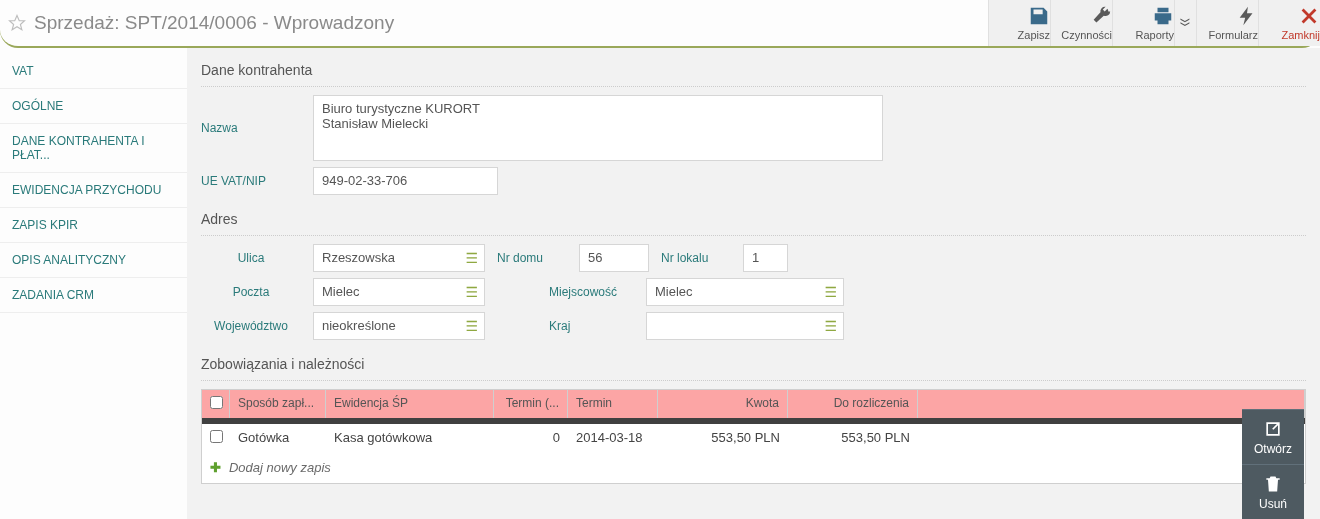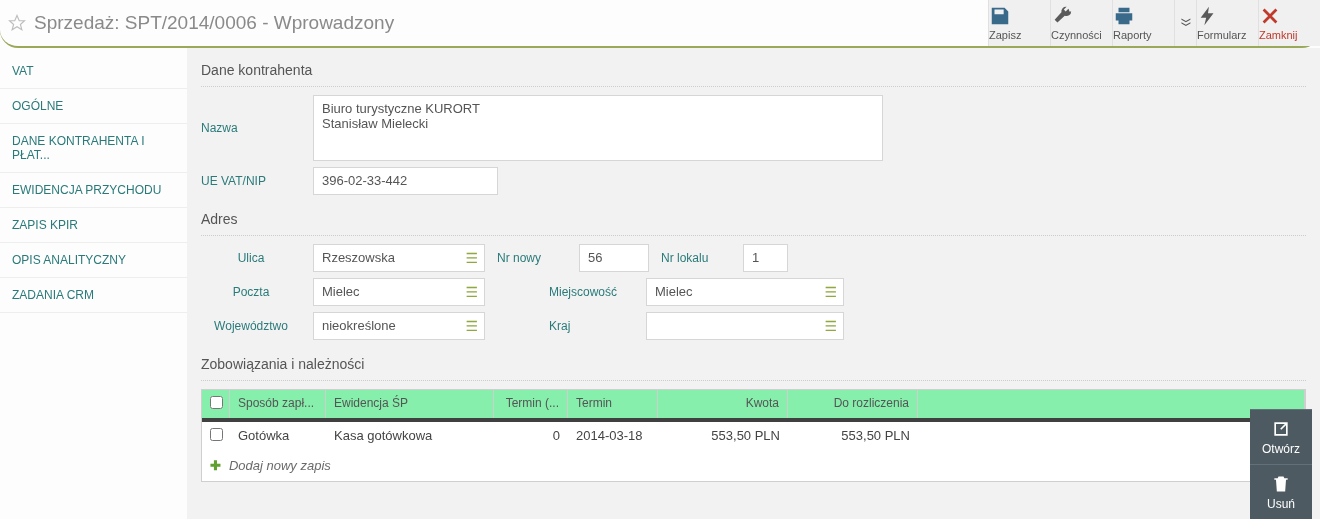--- a/index.html
+++ b/index.html
@@ -30,21 +30,21 @@
     font-weight: 400;
   }
   .star { width: 18px; height: 18px; fill: none; stroke: #bdbdbd; stroke-width: 1.5; }
   .toolbar { display: flex; gap: 0; }
   .toolbtn {
     width: 62px;
     background: #f0f0f0;
     border-left: 1px solid #e0e0e0;
     display: flex;
     flex-direction: column;
-    align-items: flex-start;
+    align-items: flex-end;
     justify-content: center;
     font-size: 11px;
     color: #555;
     cursor: pointer;
   }
   .toolbtn.narrow { width: 22px; }
   .toolbtn svg { width: 22px; height: 22px; }
   .toolbtn .lbl { margin-top: 2px; }
   .toolbtn.close svg { fill: #c1392b; }
   .toolbtn.close .lbl { color: #c1392b; }
@@ -97,22 +97,22 @@
     color: #8fa841; font-size: 14px; cursor: pointer; user-select: none;
   }
 
   .grid {
     border: 1px solid #cfcfcf;
     background: #fff;
     margin-top: 6px;
   }
   .grid-head {
     display: flex;
-    background: #86efac;
-    border-bottom: 4px solid #404040;
+    background: #fca5a5;
+    border-bottom: 6px solid #404040;
     font-size: 12px;
     color: #555;
   }
   .grid-head .cell { border-right: 1px solid #cfcfcf; padding: 6px 8px; }
   .grid-row { display: flex; font-size: 13px; color: #444; }
   .grid-row .cell { padding: 6px 8px; }
   .cell.chk { width: 28px; text-align: center; }
   .cell.c1 { width: 96px; }
   .cell.c2 { width: 168px; }
   .cell.c3 { width: 74px; text-align: right; }
@@ -123,21 +123,21 @@
 
   .addrow {
     display: flex; align-items: center; gap: 8px;
     padding: 8px; font-style: italic; color: #6a6a6a;
     cursor: pointer;
   }
   .plus { color: #5fa02e; font-weight: bold; font-style: normal; }
 
   .right-actions {
     position: absolute;
-    right: 8px;
+    right: 16px;
     bottom: 0;
     width: 62px;
     display: flex;
     flex-direction: column;
   }
   .ract {
     background: #4e5a61;
     color: #fff;
     height: 55px;
     display: flex;
@@ -214,32 +214,32 @@
   <div class="main">
     <div class="section-title">Dane kontrahenta</div>
 
     <div class="row">
       <div class="lab">Nazwa</div>
       <div class="field multiline">Biuro turystyczne KURORT
 Stanisław Mielecki</div>
     </div>
     <div class="row">
       <div class="lab">UE VAT/NIP</div>
-      <div class="field w1">396-02-33-442</div>
+      <div class="field w1">949-02-33-706</div>
     </div>
 
     <div class="section-title upper">Adres</div>
 
     <div class="row">
       <div class="lab left">Ulica</div>
       <div class="field w4">
         <span>Rzeszowska</span>
         <span class="pick">☰</span>
       </div>
-      <div class="lab small">Nr nowy</div>
+      <div class="lab small">Nr domu</div>
       <div class="field w2">56</div>
       <div class="lab small">Nr lokalu</div>
       <div class="field w3">1</div>
     </div>
 
 
     <div class="row">
       <div class="lab left">Poczta</div>
       <div class="field w4">
         <span>Mielec</span>

